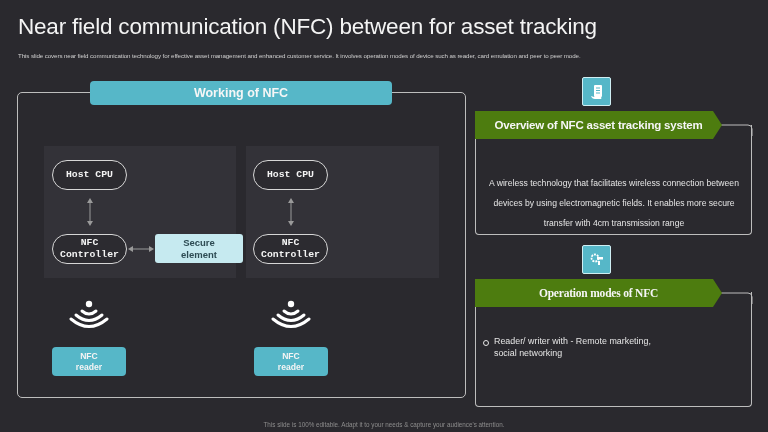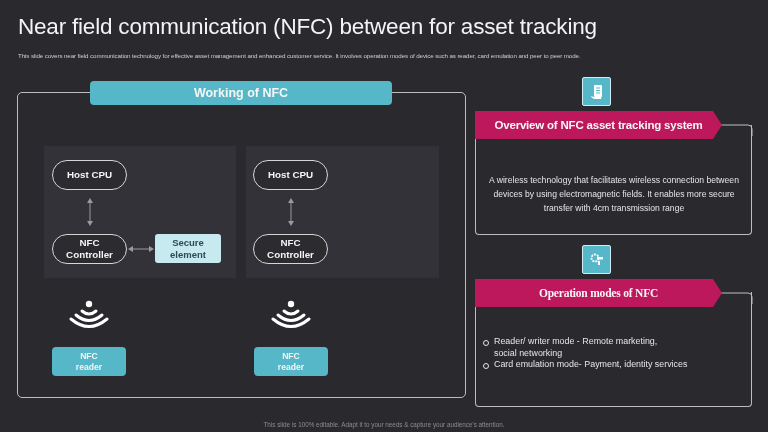--- a/index.html
+++ b/index.html
@@ -31,20 +31,21 @@
     display: flex; align-items: center; justify-content: center;
   }
   .diagram {
     position: absolute; background: #333238;
   }
   .pill {
     position: absolute; border: 1px solid #d6d6d6; border-radius: 16px;
     background: #2c2b30; color: #f4f4f4; font-weight: 700; font-size: 9.8px;
     display: flex; align-items: center; justify-content: center; text-align: center;
     line-height: 12px;
+    font-family: Liberation Mono, monospace;
   }
   .secure {
     position: absolute; background: #c6eaf0; border-radius: 3px;
     color: #2d4b53; font-weight: 700; font-size: 9.5px;
     display: flex; align-items: center; justify-content: center; text-align: center;
     line-height: 12px;
   }
   .arrow-v, .arrow-h { position: absolute; }
   .reader-btn {
     position: absolute; width: 74px; height: 29px; background: #56b7c8;
@@ -56,27 +57,27 @@
   
   .icon-box {
     position: absolute; width: 29px; height: 29px; background: #56b7c8;
     border: 1px solid #cfeef3; border-radius: 2px;
     display: flex; align-items: center; justify-content: center;
   }
   .info-frame {
     position: absolute; border: 1px solid #bdbdbd; border-radius: 4px;
   }
   .banner {
-    position: absolute; height: 28px; background: #be185d;
+    position: absolute; height: 28px; background: #4d7c0f;
     color: #f6f6f6; font-weight: 700; font-size: 11.5px; letter-spacing: -0.2px;
     display: flex; align-items: center; justify-content: center;
     clip-path: polygon(0 0, calc(100% - 9px) 0, 100% 50%, calc(100% - 9px) 100%, 0 100%);
   }
   .desc {
-    position: absolute; font-size: 8.6px; color: #e6e6e6; text-align: center; line-height: 14px;
+    position: absolute; font-size: 8.6px; color: #e6e6e6; text-align: center; line-height: 20px;
   }
   .modes {
     position: absolute; list-style: none; font-size: 8.9px; color: #e6e6e6; line-height: 11.5px;
   }
   .modes li { position: relative; padding-left: 12px; }
   .modes li::before {
     content: ""; position: absolute; left: 1px; top: 4px; width: 4px; height: 4px;
     border: 1px solid #e6e6e6; border-radius: 50%;
   }
   .footer {
@@ -100,21 +101,21 @@
   <polygon points="5,0 2,5 8,5" fill="#9a9a9a"></polygon>
   <polygon points="5,28 2,23 8,23" fill="#9a9a9a"></polygon>
 </svg>
 <div class="pill" style="left:52px;top:234px;width:75px;height:30px;white-space:pre-line;">NFC
 Controller</div>
 <svg class="arrow-h" style="left:128px;top:244px;" width="26" height="10">
   <line x1="3" y1="5" x2="23" y2="5" stroke="#9a9a9a" stroke-width="1"></line>
   <polygon points="0,5 5,2 5,8" fill="#9a9a9a"></polygon>
   <polygon points="26,5 21,2 21,8" fill="#9a9a9a"></polygon>
 </svg>
-<div class="secure" style="left:155px;top:234px;width:66px;height:29px;white-space:pre-line;">Secure
+<div class="secure" style="left:155px;top:234px;width:88px;height:29px;white-space:pre-line;">Secure
 element</div>
 
 <div class="diagram" style="left:246px;top:146px;width:193px;height:132px;"></div>
 <div class="pill" style="left:253px;top:160px;width:75px;height:30px;">Host CPU</div>
 <svg class="arrow-v" style="left:286px;top:198px;" width="10" height="28">
   <line x1="5" y1="3" x2="5" y2="25" stroke="#9a9a9a" stroke-width="1"></line>
   <polygon points="5,0 2,5 8,5" fill="#9a9a9a"></polygon>
   <polygon points="5,28 2,23 8,23" fill="#9a9a9a"></polygon>
 </svg>
 <div class="pill" style="left:253px;top:234px;width:75px;height:30px;white-space:pre-line;">NFC
@@ -159,18 +160,17 @@
     <rect x="8" y="5" width="6" height="2.5" fill="#ffffff"></rect>
     <rect x="9" y="9" width="2" height="4" fill="#ffffff"></rect>
   </svg>
 </div>
 <div class="info-frame" style="left:475px;top:292px;width:277px;height:115px;border-top:none;border-top-right-radius:0;"></div>
 <svg style="position:absolute;left:720px;top:292px;" width="34" height="12">
   <path d="M0 1 L28 1 Q32 1 32 5 L32 12" stroke="#bdbdbd" stroke-width="1" fill="none"></path>
 </svg>
 <div class="banner" style="left:475px;top:279px;width:247px;font-family:Liberation Serif, serif;">Operation modes of NFC</div>
 <ul class="modes" style="left:482px;top:336px;width:260px;">
-  <li style="white-space:pre-line;">Reader/ writer mode - Remote marketing,
+  <li style="white-space:pre-line;">Reader/ writer with - Remote marketing,
 social networking</li>
-  <li>Card emulation mode- Payment, identity services</li>
 </ul>
 
 <div class="footer">This slide is 100% editable. Adapt it to your needs &amp; capture your audience's attention.</div>
 
 </body></html>

